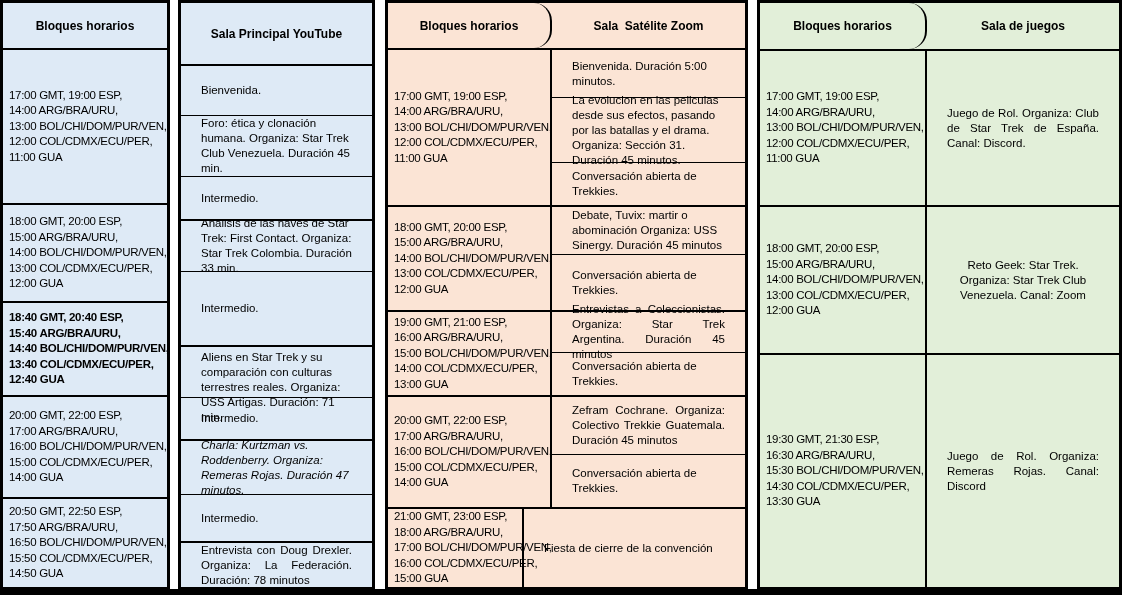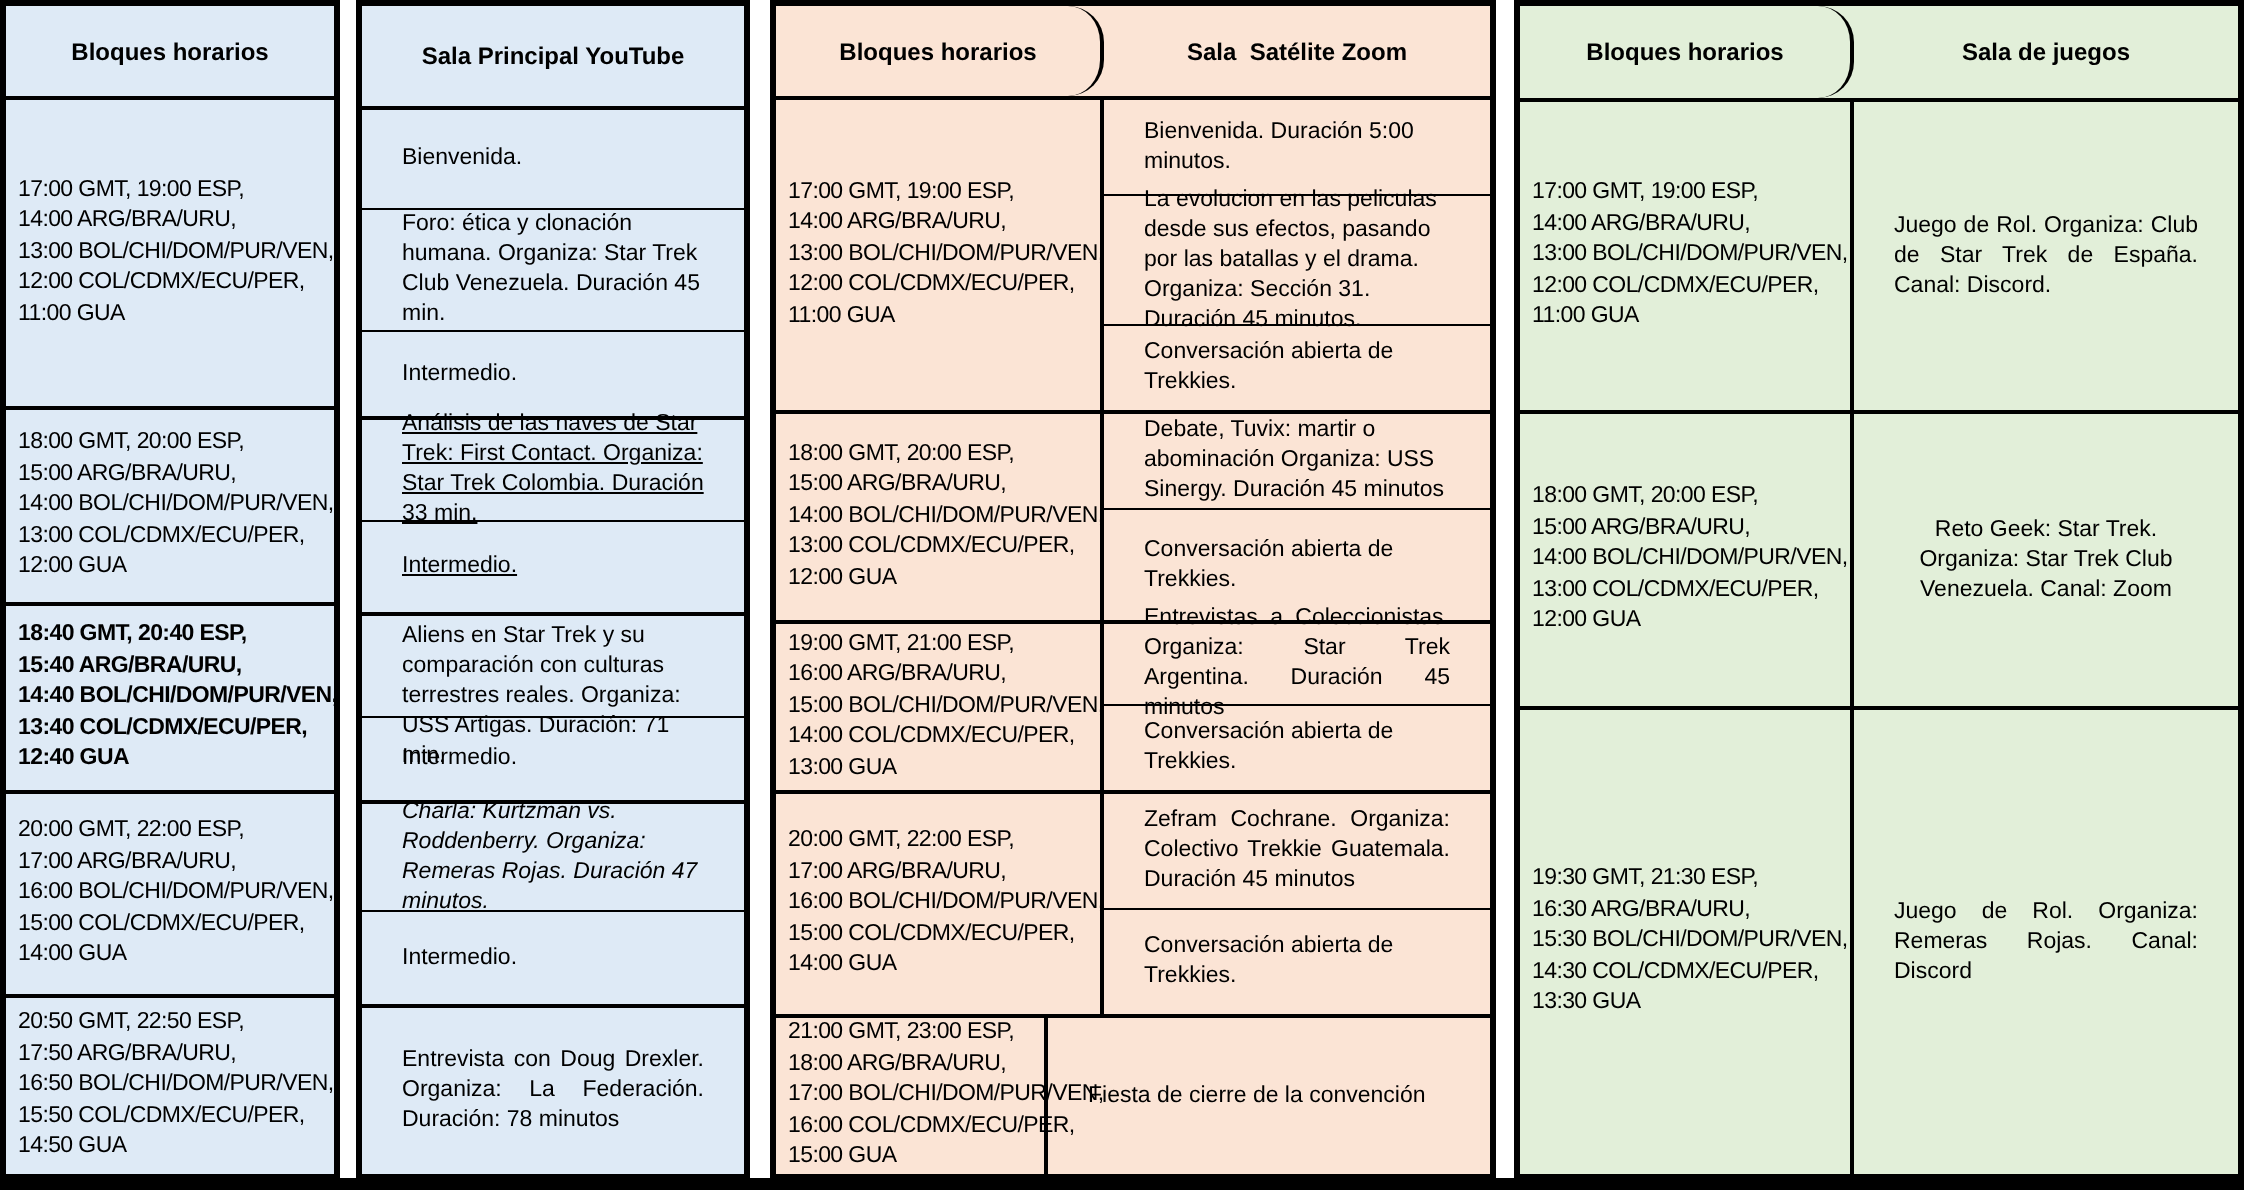--- a/index.html
+++ b/index.html
@@ -65,33 +65,33 @@
 16:00 BOL/CHI/DOM/PUR/VEN,
 15:00 COL/CDMX/ECU/PER,
 14:00 GUA</div>
       <div class="row tc fill">20:50 GMT, 22:50 ESP,
 17:50 ARG/BRA/URU,
 16:50 BOL/CHI/DOM/PUR/VEN,
 15:50 COL/CDMX/ECU/PER,
 14:50 GUA</div>
     </div>
     <div class="tbl" style="left: 178px; width: 197px; background: rgb(222, 234, 246);">
-      <div class="row hc" style="height: 50px;">Sala Principal YouTube</div>
+      <div class="row hc" style="height: 61px;">Sala Principal YouTube</div>
       <div class="row blk" style="height: 155px;">
         <div class="ev al-left" style="height: 49px;">
           <div class="evt">Bienvenida.</div>
         </div>
         <div class="ev al-left" style="height: 61px;">
           <div class="evt">Foro: ética y clonación humana. Organiza: Star Trek Club Venezuela. Duración 45 min.</div>
         </div>
         <div class="ev al-left fill">
           <div class="evt">Intermedio.</div>
         </div>
       </div>
-      <div class="row blk" style="height: 98px; text-decoration: underline;">
+      <div class="row blk" style="height: 126px;">
         <div class="ev al-left" style="height: 50px;">
           <div class="evt">Análisis de las naves de Star Trek: First Contact. Organiza: Star Trek Colombia. Duración 33 min.</div>
         </div>
         <div class="ev al-left fill">
           <div class="evt">Intermedio.</div>
         </div>
       </div>
       <div class="row blk" style="height: 94px;">
         <div class="ev al-left vt" style="height: 50px;">
           <div class="evt">Aliens en Star Trek y su comparación con culturas terrestres reales. Organiza: USS Artigas. Duración: 71 min.</div>

